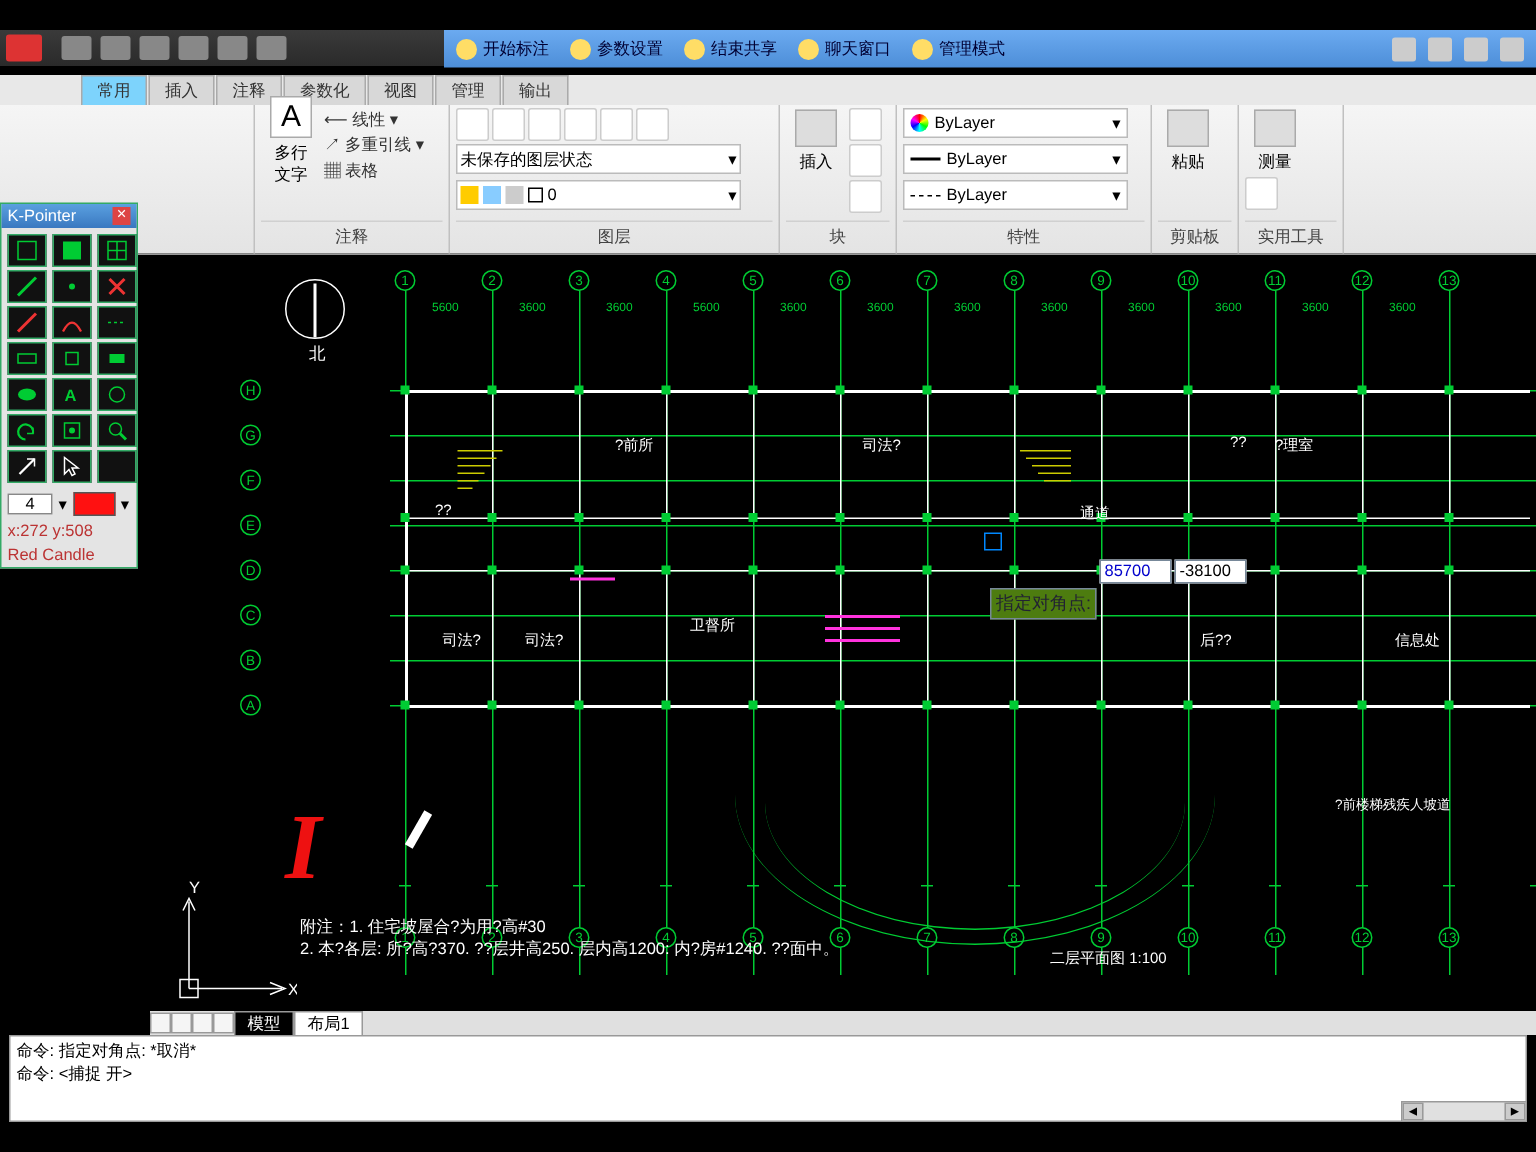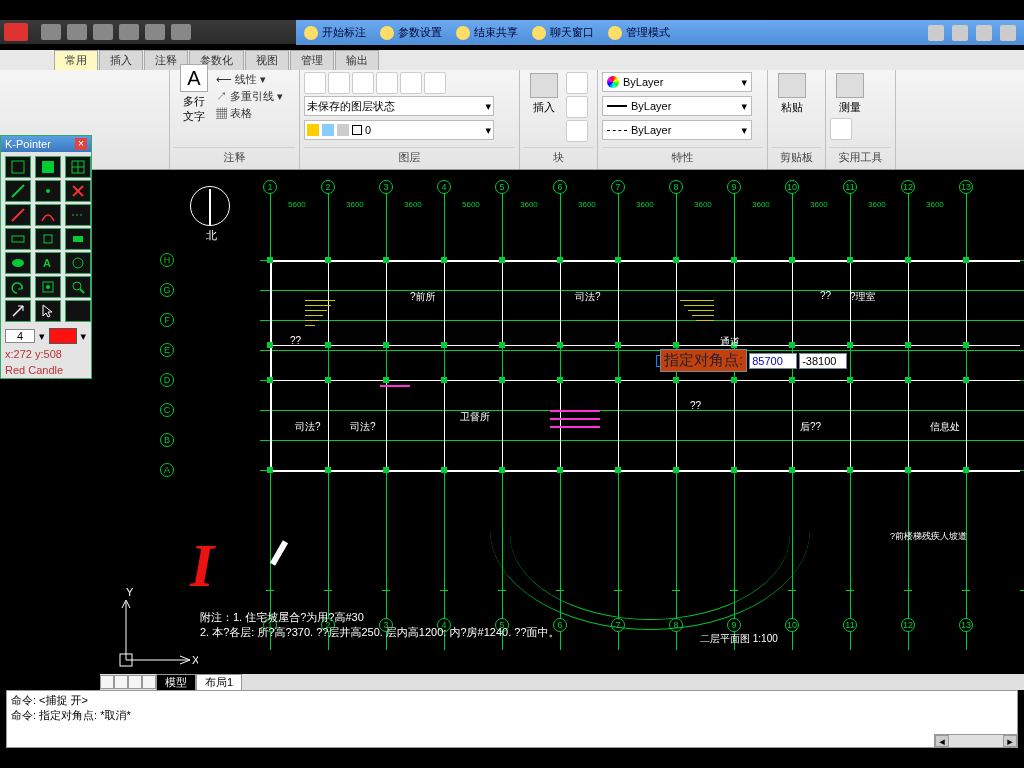--- a/index.html
+++ b/index.html
@@ -13,21 +13,21 @@
 
 .appbar { position: absolute; top: 20px; left: 296px; right: 0; height: 25px; background: linear-gradient(#6baaf0, #4d8ed8); display: flex; align-items: center; padding: 0 8px; gap: 14px; color: #003; }
 .appbar .item { display: flex; align-items: center; gap: 4px; cursor: pointer; }
 .appbar .ic { width: 14px; height: 14px; background: #fd6; border-radius: 50%; }
 .appbar .right { margin-left: auto; display: flex; gap: 8px; }
 .appbar .right .q { width: 16px; height: 16px; background: #ccc; border-radius: 2px; }
 
 
 .tabs { position: absolute; top: 50px; left: 0; right: 0; height: 20px; background: #e8e8e8; display: flex; align-items: flex-end; padding-left: 54px; }
 .tabs .tab { padding: 2px 10px; background: #d8d8d8; border: 1px solid #aaa; border-bottom: none; margin-right: 1px; color: #333; cursor: pointer; }
-.tabs .tab.active { background: #fef9c3; }
+.tabs .tab.active { background: #7dd3fc; }
 
 
 .ribbon { position: absolute; top: 70px; left: 0; right: 0; height: 100px; background: linear-gradient(#f5f5f5, #e4e4e4); display: flex; border-bottom: 1px solid #999; }
 .panel { border-right: 1px solid #c0c0c0; padding: 2px 4px; display: flex; flex-direction: column; }
 .panel .tools { flex: 1; display: flex; gap: 2px; flex-wrap: wrap; align-content: flex-start; }
 .panel .tools .t { width: 22px; height: 22px; background: #fff; border: 1px solid #ccc; border-radius: 2px; }
 .panel .tools .big { width: 40px; height: 44px; display: flex; flex-direction: column; align-items: center; justify-content: center; gap: 2px; border: 1px solid transparent; }
 .panel .tools .big .ic { width: 28px; height: 28px; background: #ddd; border: 1px solid #aaa; }
 .panel .lbl { text-align: center; color: #444; font-size: 11px; padding: 2px 0; border-top: 1px solid #d0d0d0; }
 .layer-row { display: flex; align-items: center; gap: 3px; width: 190px; height: 20px; border: 1px solid #bbb; background: #fff; padding: 0 2px; margin-bottom: 2px; }
@@ -52,21 +52,21 @@
 .grid-line { position: absolute; background: #0c3; }
 .gh { height: 1px; left: 160px; right: 0; }
 .gv { width: 1px; top: 20px; bottom: 40px; }
 .bubble { position: absolute; width: 14px; height: 14px; border: 1px solid #0c3; border-radius: 50%; color: #0c3; font-size: 9px; text-align: center; line-height: 13px; background: #000; }
 .roomtxt { position: absolute; color: #fff; font-size: 10px; }
 .dim { position: absolute; color: #0c3; font-size: 8px; }
 .wall { position: absolute; background: #fff; }
 .stair { position: absolute; }
 .stair .step { position: absolute; background: #cc0; height: 1px; }
 .prompt { position: absolute; top: 179px; left: 560px; display: flex; align-items: center; gap: 2px; }
-.prompt .lab { background: #c2410c; border: 1px solid #789; padding: 1px 3px; color: #223; font-size: 15px; }
+.prompt .lab { background: #4d7c0f; border: 1px solid #789; padding: 1px 3px; color: #223; font-size: 12px; margin-top: 43px; }
 .prompt .val { background: #fff; border: 1px solid #789; color: #00c; width: 48px; font-size: 11px; padding: 1px 2px; }
 .pick { position: absolute; top: 185px; left: 556px; width: 12px; height: 12px; border: 1px solid #08f; }
 .compass { position:absolute; top:16px; left:90px; width:40px; height:40px; border:1px solid #fff; border-radius:50%; }
 .compass::after { content:""; position:absolute; left:50%; top:2px; width:2px; height:36px; background:#fff; transform:translateX(-50%); }
 .compass-lbl { position:absolute; top:58px; left:106px; color:#fff; font-size:11px; }
 .red-i { position:absolute; top:360px; left:90px; color:#e11; font-size:62px; font-family:serif; font-weight:bold; font-style:italic; }
 .ucs { position: absolute; bottom: 16px; left: 8px; color: #fff; }
 .tabbar { position: absolute; bottom: 0; left: 0; right: 0; height: 16px; background: #e0e0e0; display: flex; align-items: center; }
 .tabbar .sb { width: 14px; height: 14px; border: 1px solid #999; background: #f5f5f5; }
 .tabbar .t { padding: 0 8px; border: 1px solid #999; background: #fff; font-size: 11px; }
@@ -612,19 +612,19 @@
     <div class="sb"></div>
     <div class="sb"></div>
     <div class="sb"></div>
     <div class="sb"></div>
     <div class="t active">模型</div>
     <div class="t">布局1</div>
   </div>
 </div>
 
 <div class="cmdline">
+  <div>命令:    指定对角点:  *取消*</div>
   <div>命令:    &lt;捕捉 开&gt;</div>
-  <div>命令:    指定对角点:  *取消*</div>
 </div>
 <div class="scroller">
     <div class="ar">◂</div>
     <div class="ar">▸</div>
   </div>
 
 </body></html>

